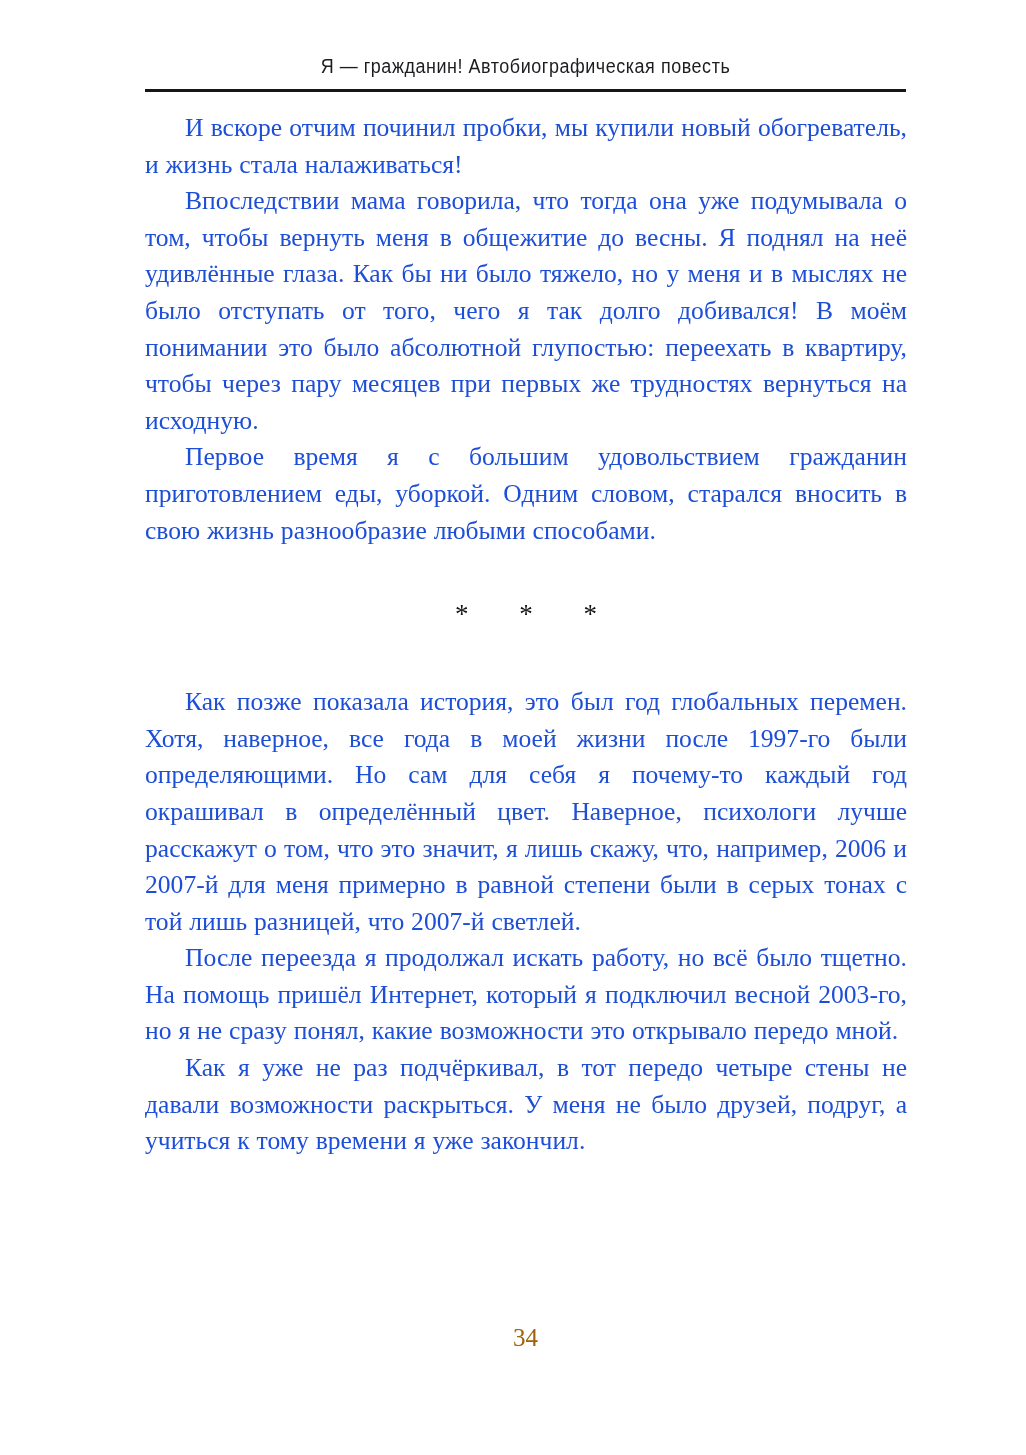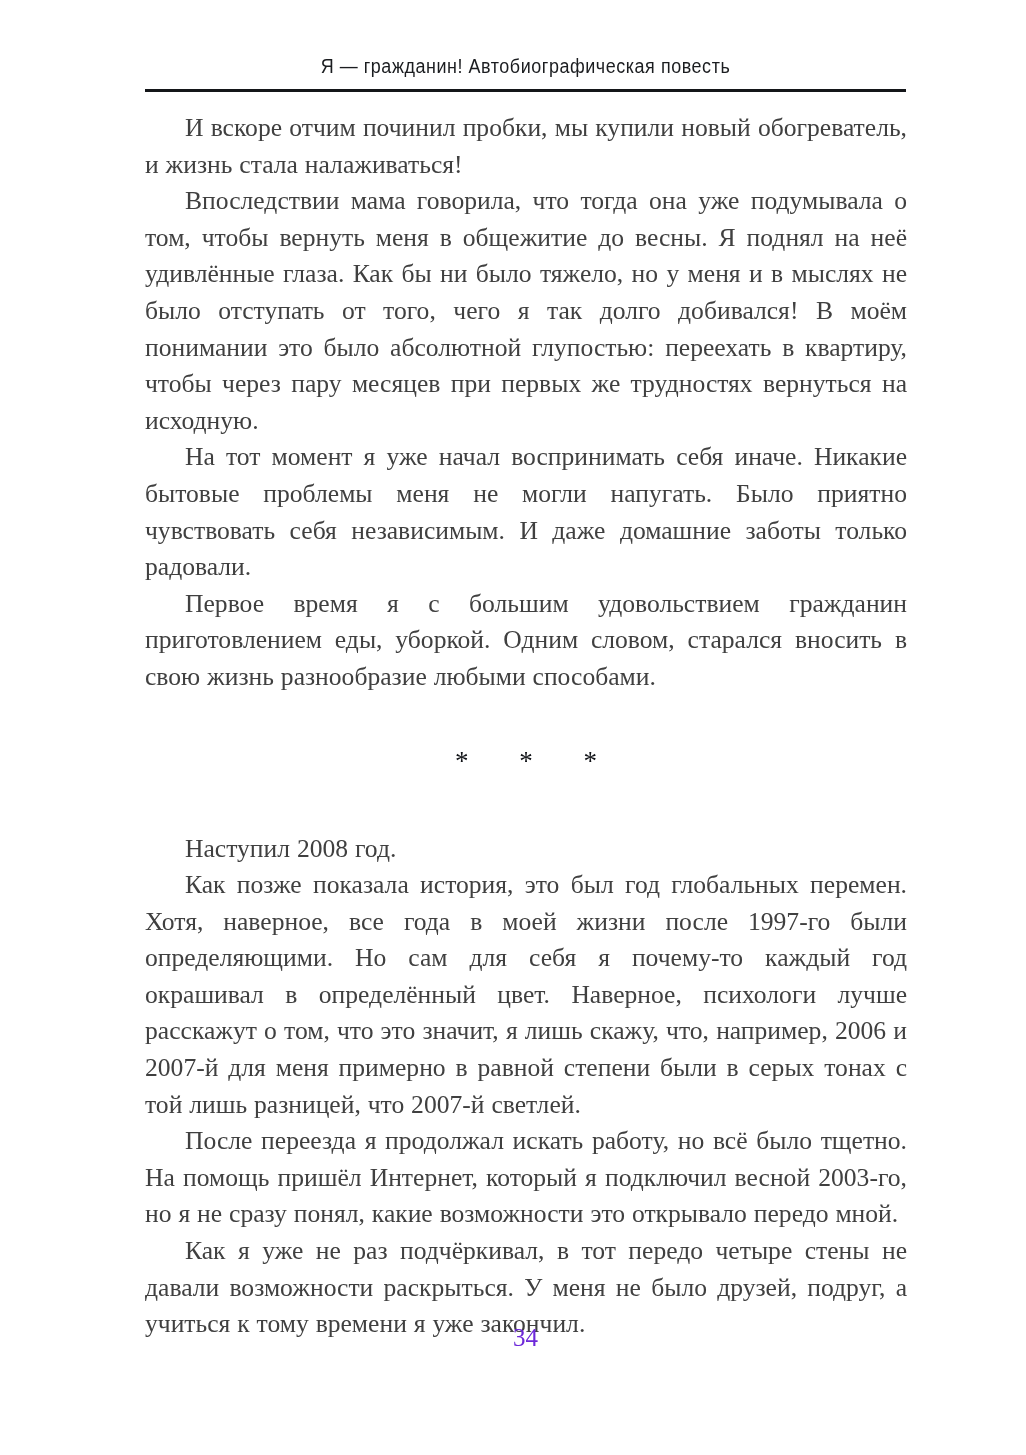--- a/index.html
+++ b/index.html
@@ -54,21 +54,21 @@
     width: 762px;
   }
 
   p.para {
     margin: 0;
     text-align: justify;
     text-align-last: left;
     text-indent: 40px;
     font-size: 25.6px;
     line-height: 36.6px;
-    color: #404040;
+    color: #1d4ed8;
     word-spacing: 0.5px;
     hyphens: manual;
     -webkit-hyphens: manual;
   }
 
   
   .separator {
     width: 762px;
     text-align: center;
     font-size: 27px;
@@ -83,43 +83,41 @@
 
   
   .folio {
     position: absolute;
     left: 145px;
     top: 1325px;
     width: 761px;
     text-align: center;
     font-size: 25px;
     line-height: 1;
-    color: #6d28d9;
+    color: #a16207;
     font-family: "Liberation Serif", "DejaVu Serif", serif;
   }
 </style>
 </head>
 <body>
 
 <div class="page">
 
   <div class="running-head">Я — гражданин! Автобиографическая повесть</div>
 
   <div class="head-rule"></div>
 
   <div class="textblock">
 
     <p class="para">И вскоре отчим починил пробки, мы купили новый обогреватель, и жизнь стала налаживаться!</p>
     <p class="para">Впоследствии мама говорила, что тогда она уже подумывала о том, чтобы вернуть меня в общежитие до весны. Я поднял на неё удивлённые глаза. Как бы ни было тяжело, но у меня и в мыслях не было отступать от того, чего я так долго добивался! В моём понимании это было абсолютной глупостью: переехать в квартиру, чтобы через пару месяцев при первых же трудностях вернуться на исходную.</p>
-    <p class="para">На тот момент я уже начал воспринимать себя иначе. Никакие бытовые проблемы меня не могли напугать. Было приятно чувствовать себя независимым. И даже домашние заботы только радовали.</p>
     <p class="para">Первое время я с большим удовольствием гражданин приготовлением еды, уборкой. Одним словом, старался вносить в свою жизнь разнообразие любыми способами.</p>
 
     <div class="separator">*  *  *</div>
 
-    <p class="para">Наступил 2008 год.</p>
     <p class="para">Как позже показала история, это был год глобальных перемен. Хотя, наверное, все года в моей жизни после 1997-го были определяющими. Но сам для себя я почему-то каждый год окрашивал в определённый цвет. Наверное, психологи лучше расскажут о том, что это значит, я лишь скажу, что, например, 2006 и 2007-й для меня примерно в равной степени были в серых тонах с той лишь разницей, что 2007-й светлей.</p>
     <p class="para">После переезда я продолжал искать работу, но всё было тщетно. На помощь пришёл Интернет, который я подключил весной 2003-го, но я не сразу понял, какие возможности это открывало передо мной.</p>
     <p class="para">Как я уже не раз подчёркивал, в тот передо четыре стены не давали возможности раскрыться. У меня не было друзей, подруг, а учиться к тому времени я уже закончил.</p>
 
   </div>
 
   <div class="folio">34</div>
 
 </div>
 

